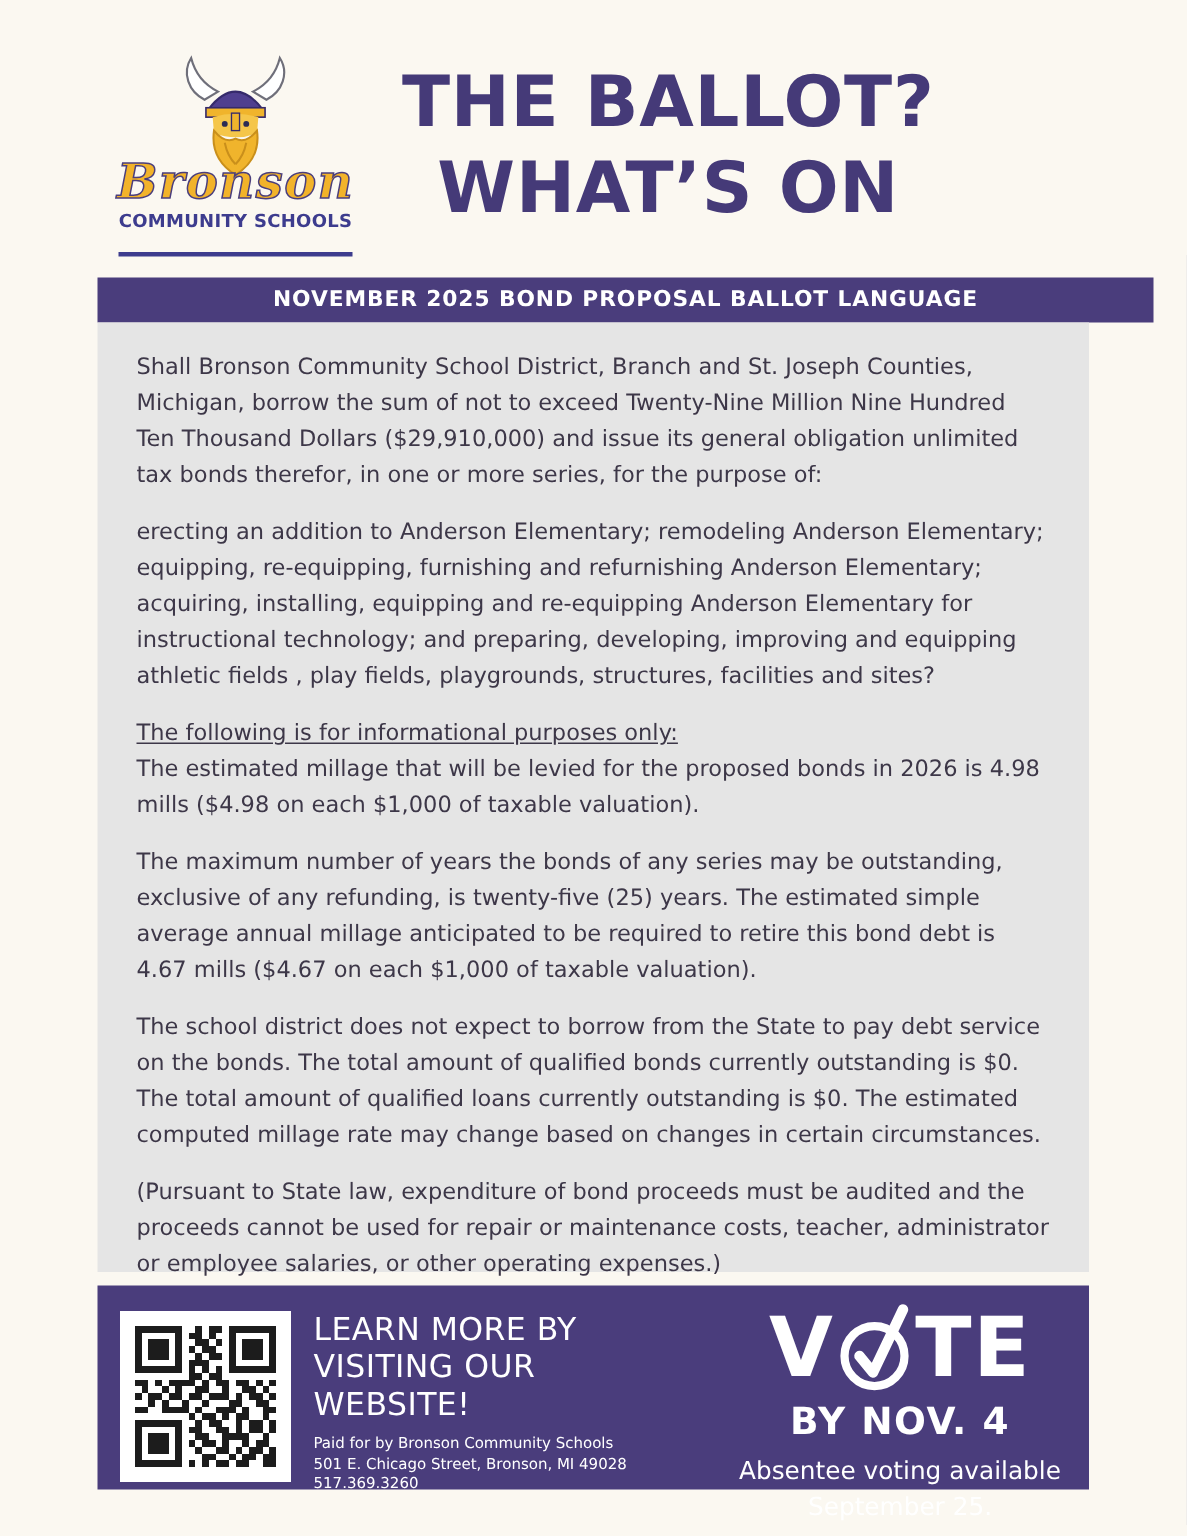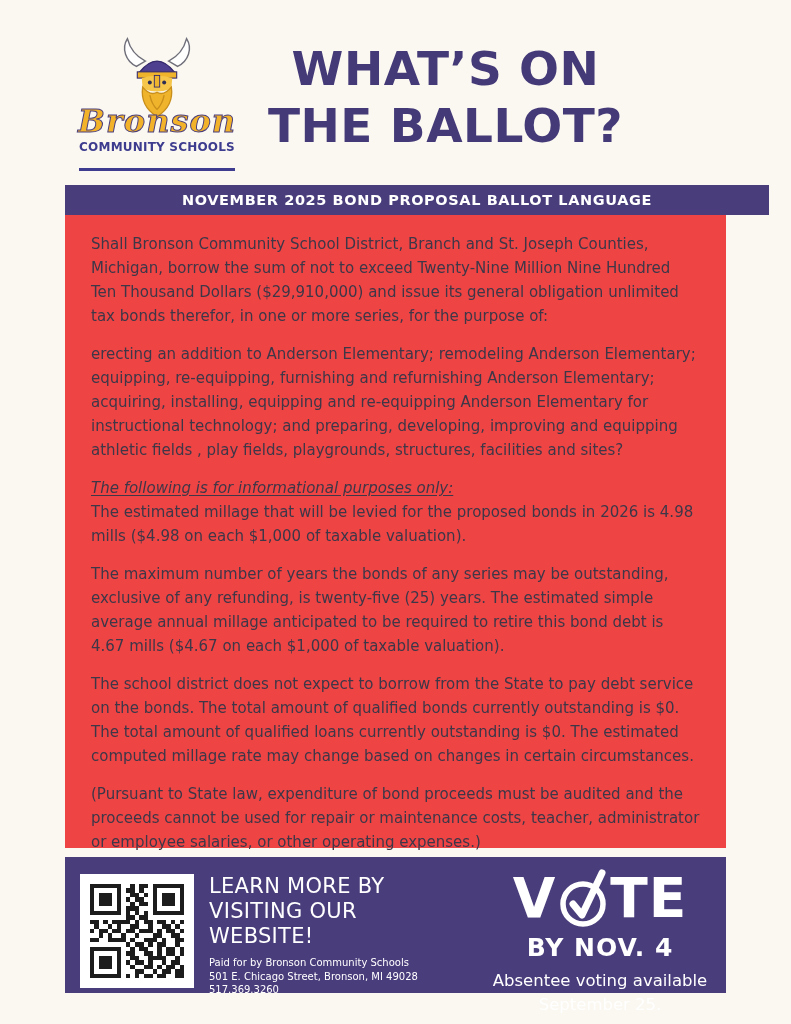--- a/index.html
+++ b/index.html
@@ -47,27 +47,27 @@
   .banner {
     position:absolute; top:185px; left:65px; width:704px; height:30px;
     background:#4a3d7c; color:#ffffff;
     font-size:14.5px; font-weight:bold; letter-spacing:0.6px;
     text-align:center; line-height:31px;
   }
 
   
   .ballot {
     position:absolute; top:215px; left:65px; width:661px; height:633px;
-    background:#ef4444;
+    background:#e5e5e5;
     color:#3d3748;
     font-size:15px; line-height:24px;
     padding:17px 26px;
   }
   .ballot p { margin:0 0 14px 0; }
-  .ballot .u { display:block; text-decoration:underline; text-underline-offset:2px;font-style:italic; }
+  .ballot .u { display:block; text-decoration:underline; text-underline-offset:2px; }
 
   
   .footer {
     position:absolute; top:857px; left:65px; width:661px; height:136px;
     background:#4a3d7c; color:#fff;
   }
   .qr-box {
     position:absolute; left:15px; top:17px;
     width:114px; height:114px;
     background:#ffffff; padding:10px;
@@ -105,22 +105,22 @@
         <circle cx="42" cy="52" r="2.2" fill="#2c2c54"></circle>
         <circle cx="58" cy="52" r="2.2" fill="#2c2c54"></circle>
         <rect x="47" y="44" width="6" height="13" fill="#f0b42c" stroke="#352a6b" stroke-width="1"></rect>
         <path d="M34 57 Q31 78 50 90 Q69 78 66 57 Q58 67 50 63 Q42 67 34 57 Z" fill="#f0b42c" stroke="#c98f1b" stroke-width="1.5"></path>
         <path d="M42 66 Q44 76 50 82 M58 66 Q56 76 50 82" stroke="#c98f1b" stroke-width="1.5" fill="none"></path>
       </svg>
       <div class="logo-script">Bronson</div>
       <div><span class="logo-sub">COMMUNITY SCHOOLS</span></div>
     </div>
     <h1 class="title">
+      <span>THE BALLOT?</span>
       <span>WHAT’S ON</span>
-      <span>THE BALLOT?</span>
     </h1>
   </div>
 
   <div class="banner">NOVEMBER 2025 BOND PROPOSAL BALLOT LANGUAGE</div>
 
   <div class="ballot">
     <p>Shall Bronson Community School District, Branch and St. Joseph Counties, Michigan, borrow the sum of not to exceed Twenty-Nine Million Nine Hundred Ten Thousand Dollars ($29,910,000) and issue its general obligation unlimited tax bonds therefor, in one or more series, for the purpose of:</p>
     <p>erecting an addition to Anderson Elementary; remodeling Anderson Elementary; equipping, re-equipping, furnishing and refurnishing Anderson Elementary; acquiring, installing, equipping and re-equipping Anderson Elementary for instructional technology; and preparing, developing, improving and equipping athletic fields , play fields, playgrounds, structures, facilities and sites?</p>
     <p>
       <span class="u">The following is for informational purposes only:</span>

